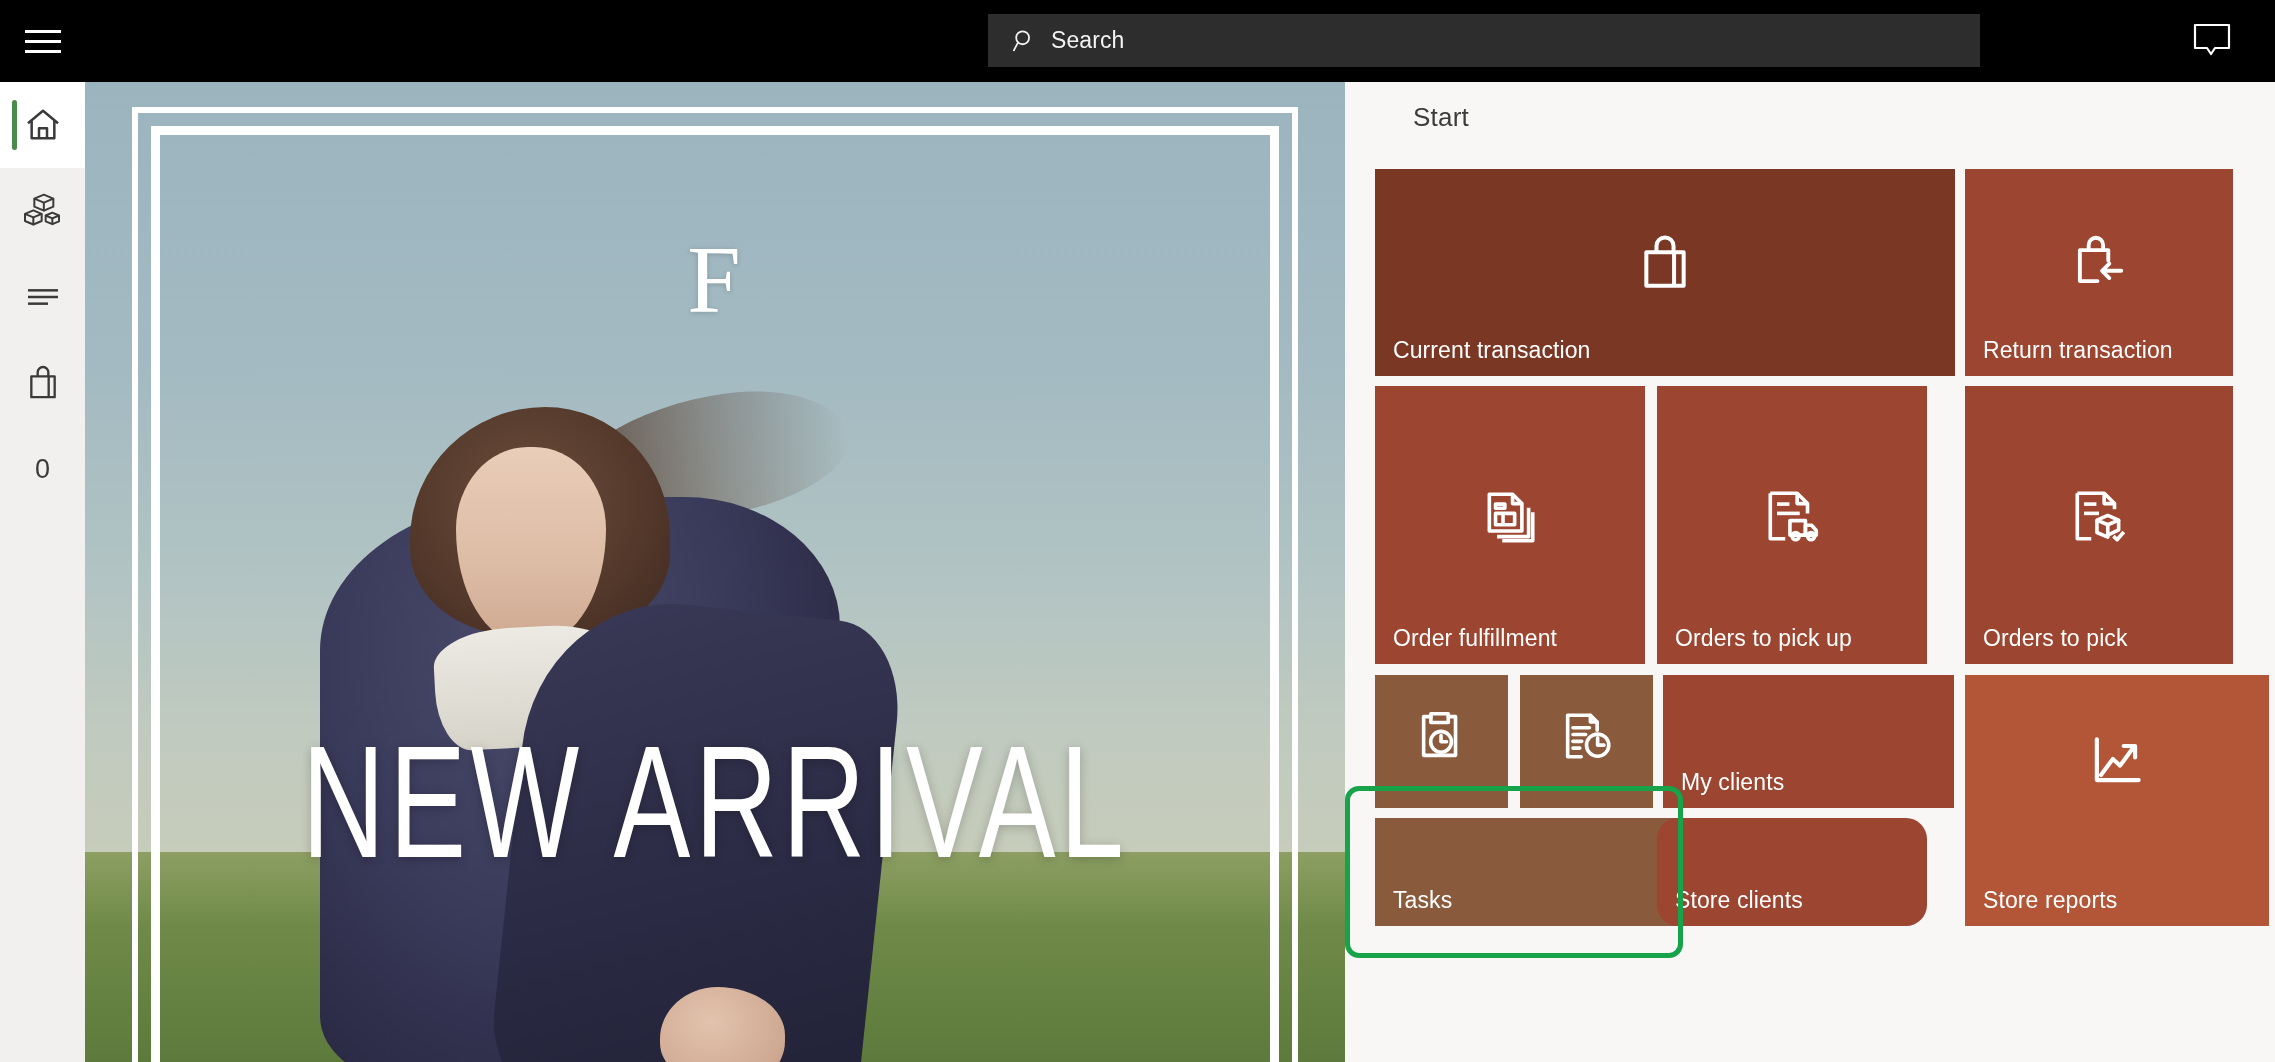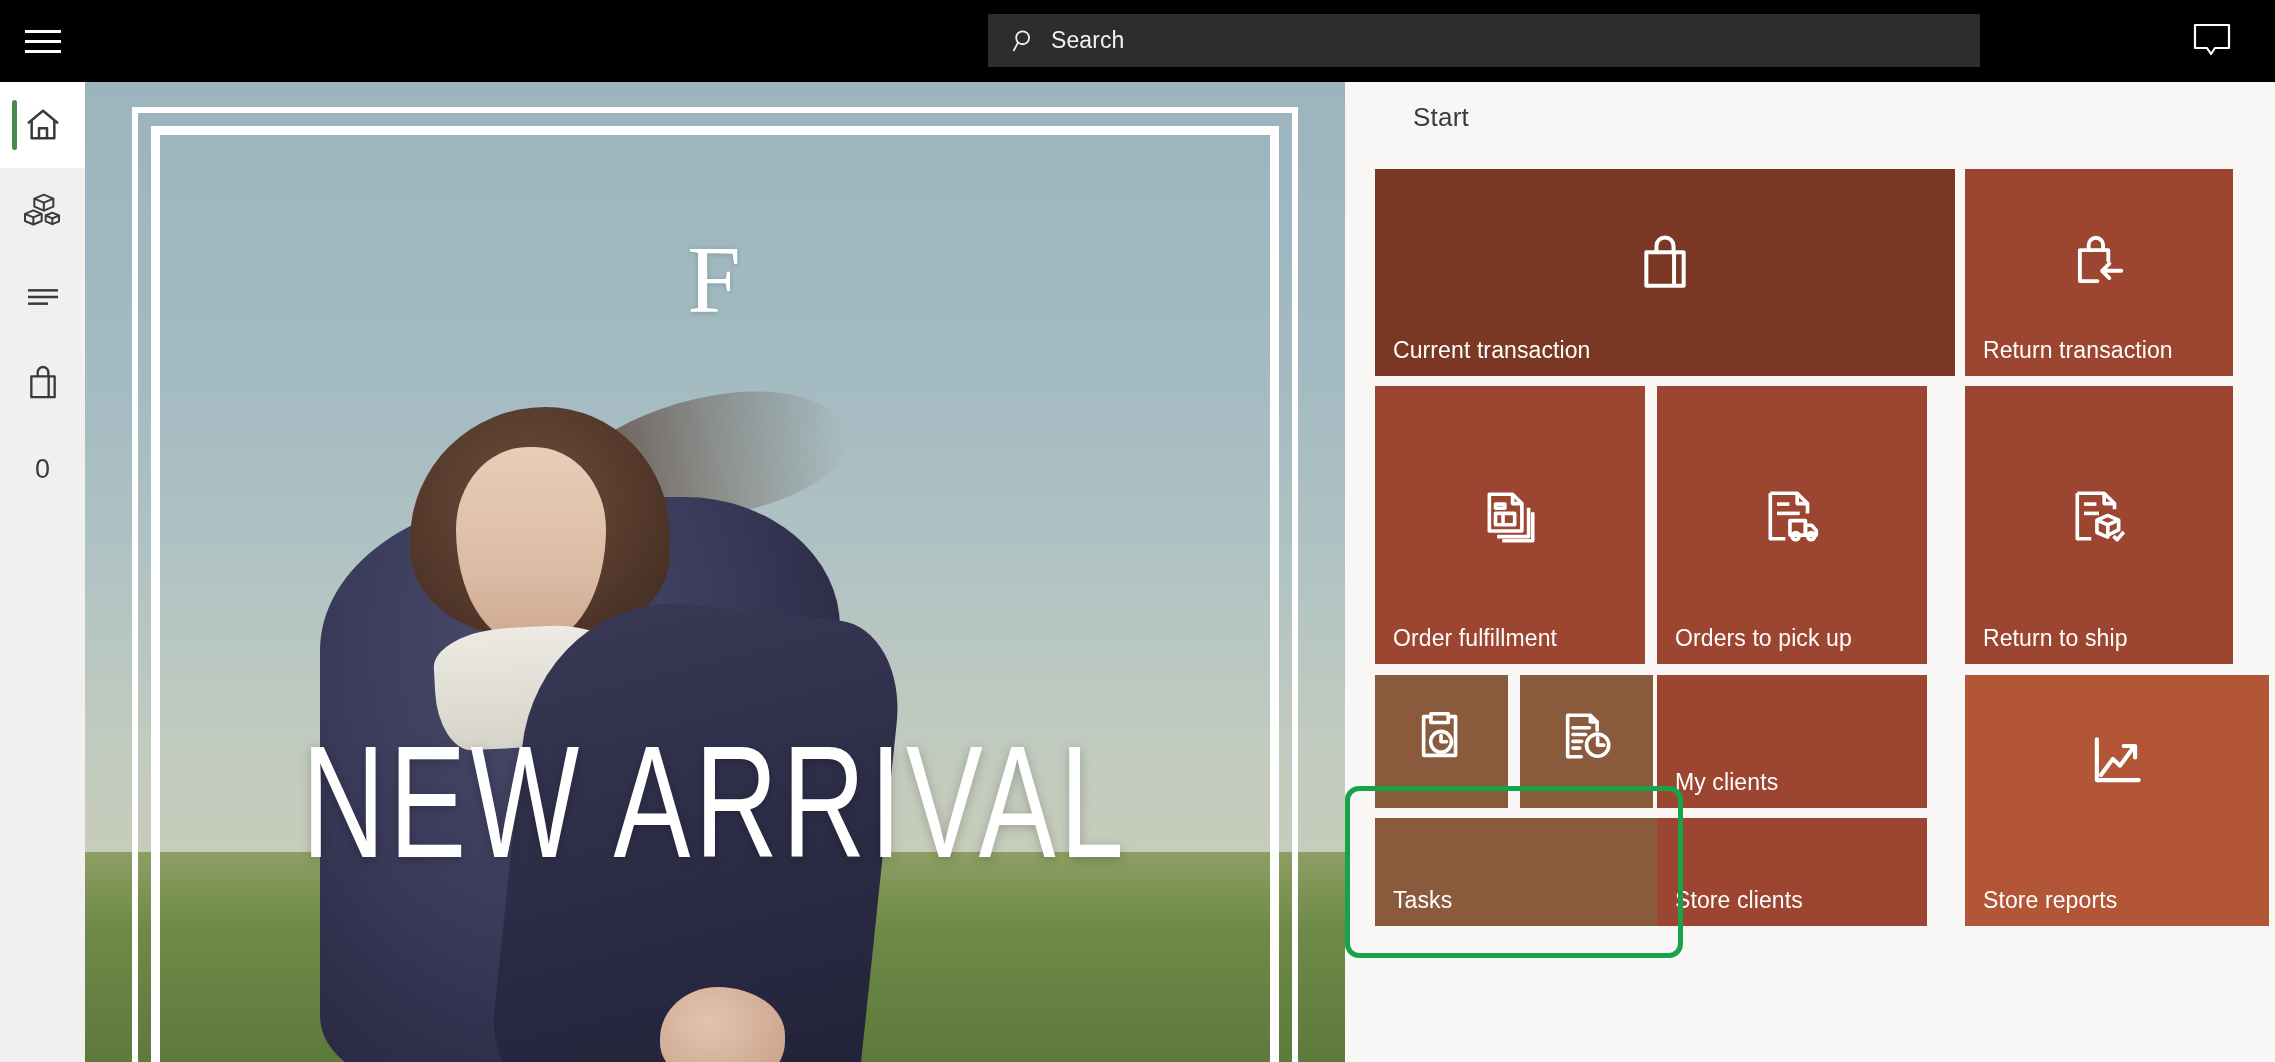--- a/index.html
+++ b/index.html
@@ -418,21 +418,21 @@
       <svg class="tile-icon" style="top:100px;" width="62" height="62" viewBox="0 0 24 24" fill="none" stroke="#ffffff" stroke-width="1.4" stroke-linejoin="round">
         <path d="M3.6 2.8 H14 L18 6.8 V9 M3.6 2.8 V20.4 H9"></path>
         <path d="M14 2.8 V6.8 H18"></path>
         <line x1="6.2" y1="7" x2="11" y2="7"></line>
         <line x1="6.2" y1="10.6" x2="12" y2="10.6"></line>
         <path d="M15.4 11.4 L19.6 13.2 L15.4 15 L11.2 13.2 Z"></path>
         <path d="M11.2 13.2 V18 L15.4 19.8 V15"></path>
         <path d="M19.6 13.2 V17 L15.4 19"></path>
         <path d="M17.6 19.4 L19 20.8 L21.6 17.8"></path>
       </svg>
-      <span class="tile-label">Return to ship</span>
+      <span class="tile-label">Orders to pick</span>
     </div>
 
     <div class="tile" style="left:0px; top:506px; width:133px; height:133px; background:#8a5a3c;">
       <svg class="tile-icon" style="top:32px;" width="58" height="58" viewBox="0 0 24 24" fill="none" stroke="#ffffff" stroke-width="1.5" stroke-linejoin="round" stroke-linecap="round">
         <path d="M7.4 4 H4.4 V20 H17.6 V4 H14.6"></path>
         <rect x="7.4" y="2.8" width="7.2" height="3.6"></rect>
         <circle cx="11.6" cy="14.4" r="4.3"></circle>
         <path d="M11.6 11.8 V14.4 H13.9"></path>
       </svg>
     </div>
@@ -443,29 +443,29 @@
         <path d="M13.4 3.4 V6.2 H16.2"></path>
         <line x1="6.2" y1="8.6" x2="13" y2="8.6"></line>
         <line x1="6.2" y1="11.4" x2="11.4" y2="11.4"></line>
         <line x1="6.2" y1="14.2" x2="9.8" y2="14.2"></line>
         <line x1="6.2" y1="17" x2="9" y2="17"></line>
         <circle cx="16.4" cy="15.8" r="4.6"></circle>
         <path d="M16.4 12.8 V15.8 H19"></path>
       </svg>
     </div>
 
-    <div class="tile" style="left:282px; top:506px; width:270px; height:133px; background:#9c4530;">
+    <div class="tile" style="left:288px; top:506px; width:291px; height:133px; background:#9c4530;">
       <span class="tile-label">My clients</span>
     </div>
 
     <div class="tile" style="left:0px; top:184px; top:649px; width:318px; height:108px; background:#8a5a3c;">
       <span class="tile-label">Tasks</span>
     </div>
 
-    <div class="tile" style="left:282px; top:649px; width:270px; height:108px; background:#9c4530;">
+    <div class="tile" style="left:282px; top:649px; width:270px; height:108px; background:#9c4530;border-radius:21px;">
       <span class="tile-label">Store clients</span>
     </div>
 
     <div class="tile" style="left:590px; top:506px; width:304px; height:251px; background:#b35638;">
       <svg class="tile-icon" style="top:55px;" width="62" height="62" viewBox="0 0 24 24" fill="none" stroke="#ffffff" stroke-width="1.6" stroke-linejoin="round" stroke-linecap="round">
         <path d="M4.2 3.6 V19.4 H20.4"></path>
         <path d="M5.8 17.4 L10.4 11.2 L13.2 13.8 L18.6 6.4"></path>
         <path d="M14.6 6.2 H19 V10.6"></path>
       </svg>
       <span class="tile-label">Store reports</span>

